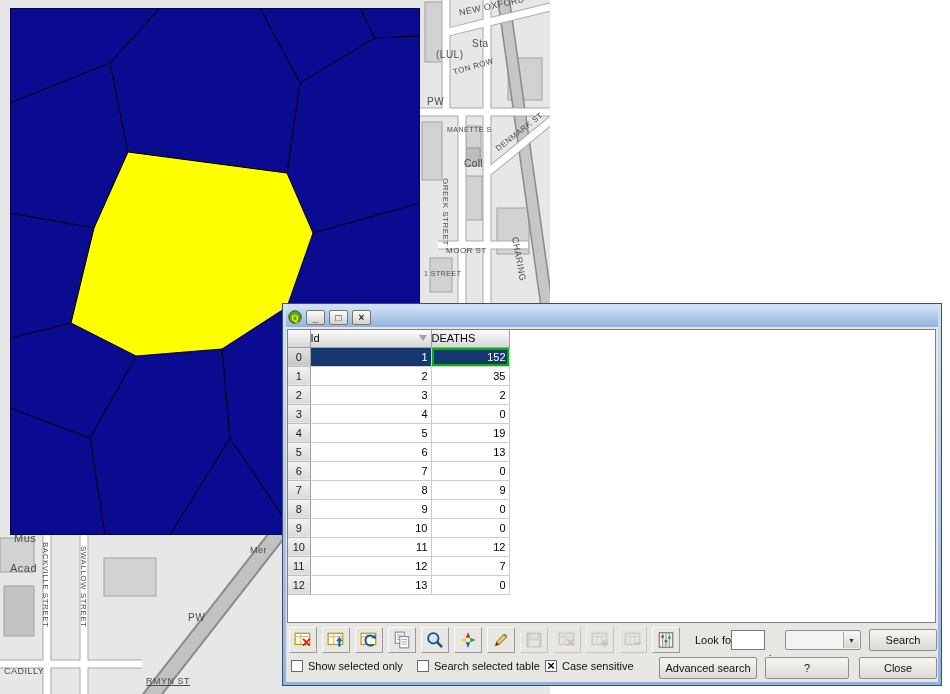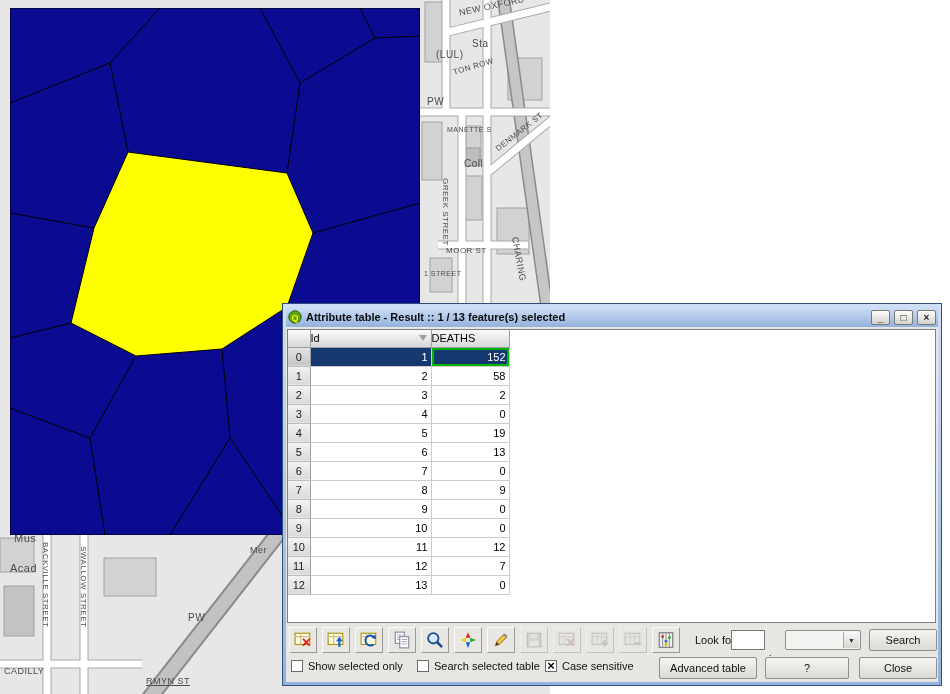--- a/index.html
+++ b/index.html
@@ -173,21 +173,20 @@
       <polygon points="118,144 277,165 303,225 277,299 212,341 126,348 61,315 84,220" fill="var(--layer_yellow)" stroke="#000"></polygon>
     </svg>
   </div>
 
   <div class="dialog">
     <div class="titlebar">
       <svg width="14" height="14" viewBox="0 0 14 14">
         <circle cx="7" cy="7" r="6.2" fill="#5da815" stroke="#2d5a08"></circle>
         <text x="7" y="10.5" font-size="9" font-weight="bold" fill="#ffe800" text-anchor="middle">Q</text>
       </svg>
-      <span class="title">Attribute table - Result :: 1 / 13 feature(s) selected</span>
       <button class="winbtn">_</button>
       <button class="winbtn">□</button>
       <button class="winbtn">×</button>
     </div>
 
     <div class="client">
 
       <div class="table-wrap">
         <table class="attr">
           <colgroup>
@@ -209,21 +208,21 @@
           </thead>
           <tbody id="attr-body">
               <tr class="selected">
                 <th>0</th>
                 <td>1</td>
                 <td class="focus-cell">152</td>
               </tr>
               <tr>
                 <th>1</th>
                 <td>2</td>
-                <td>58</td>
+                <td>35</td>
               </tr>
               <tr>
                 <th>2</th>
                 <td>3</td>
                 <td>2</td>
               </tr>
               <tr>
                 <th>3</th>
                 <td>4</td>
                 <td>0</td>
@@ -386,20 +385,20 @@
           <span>Show selected only</span>
         </label>
         <label class="check c2">
           <span class="box"></span>
           <span>Search selected table</span>
         </label>
         <label class="check c3 checked">
           <span class="box"></span>
           <span>Case sensitive</span>
         </label>
-        <button class="btn adv-btn">Advanced table</button>
+        <button class="btn adv-btn">Advanced search</button>
         <button class="btn help-btn">?</button>
         <button class="btn close-btn">Close</button>
       </div>
 
     </div>
   </div>
 </div>
 
 </body></html>

